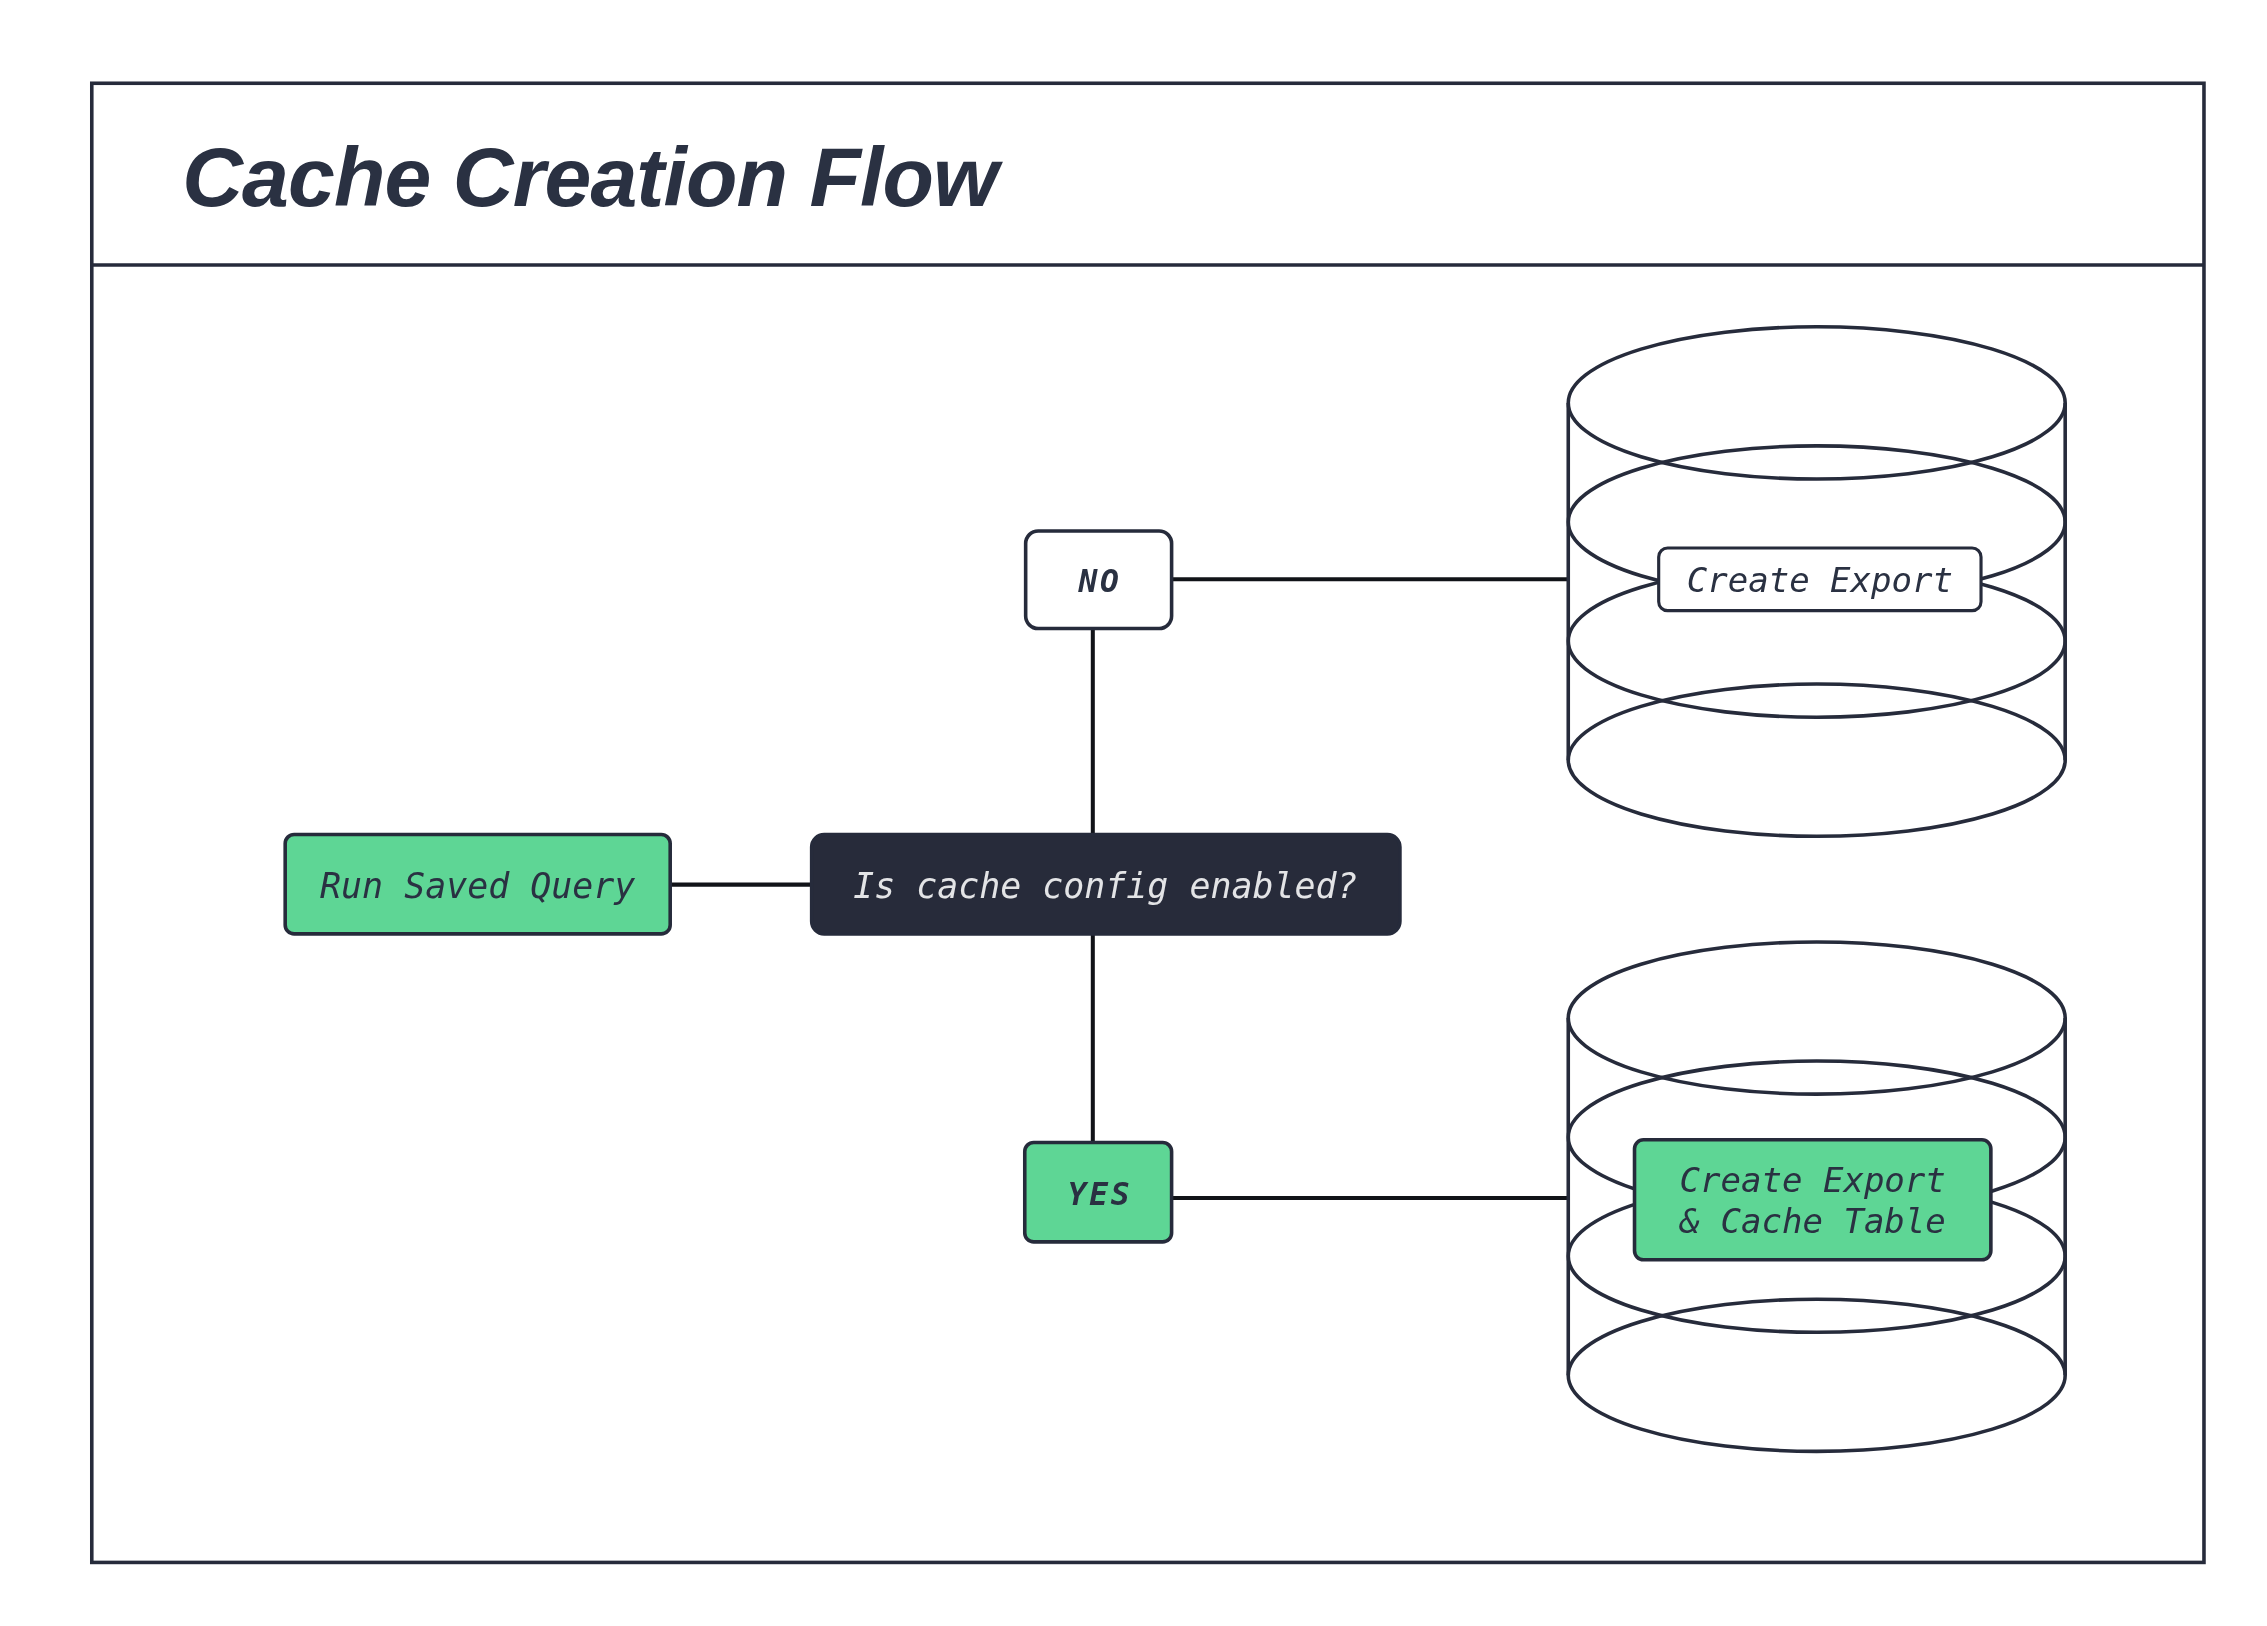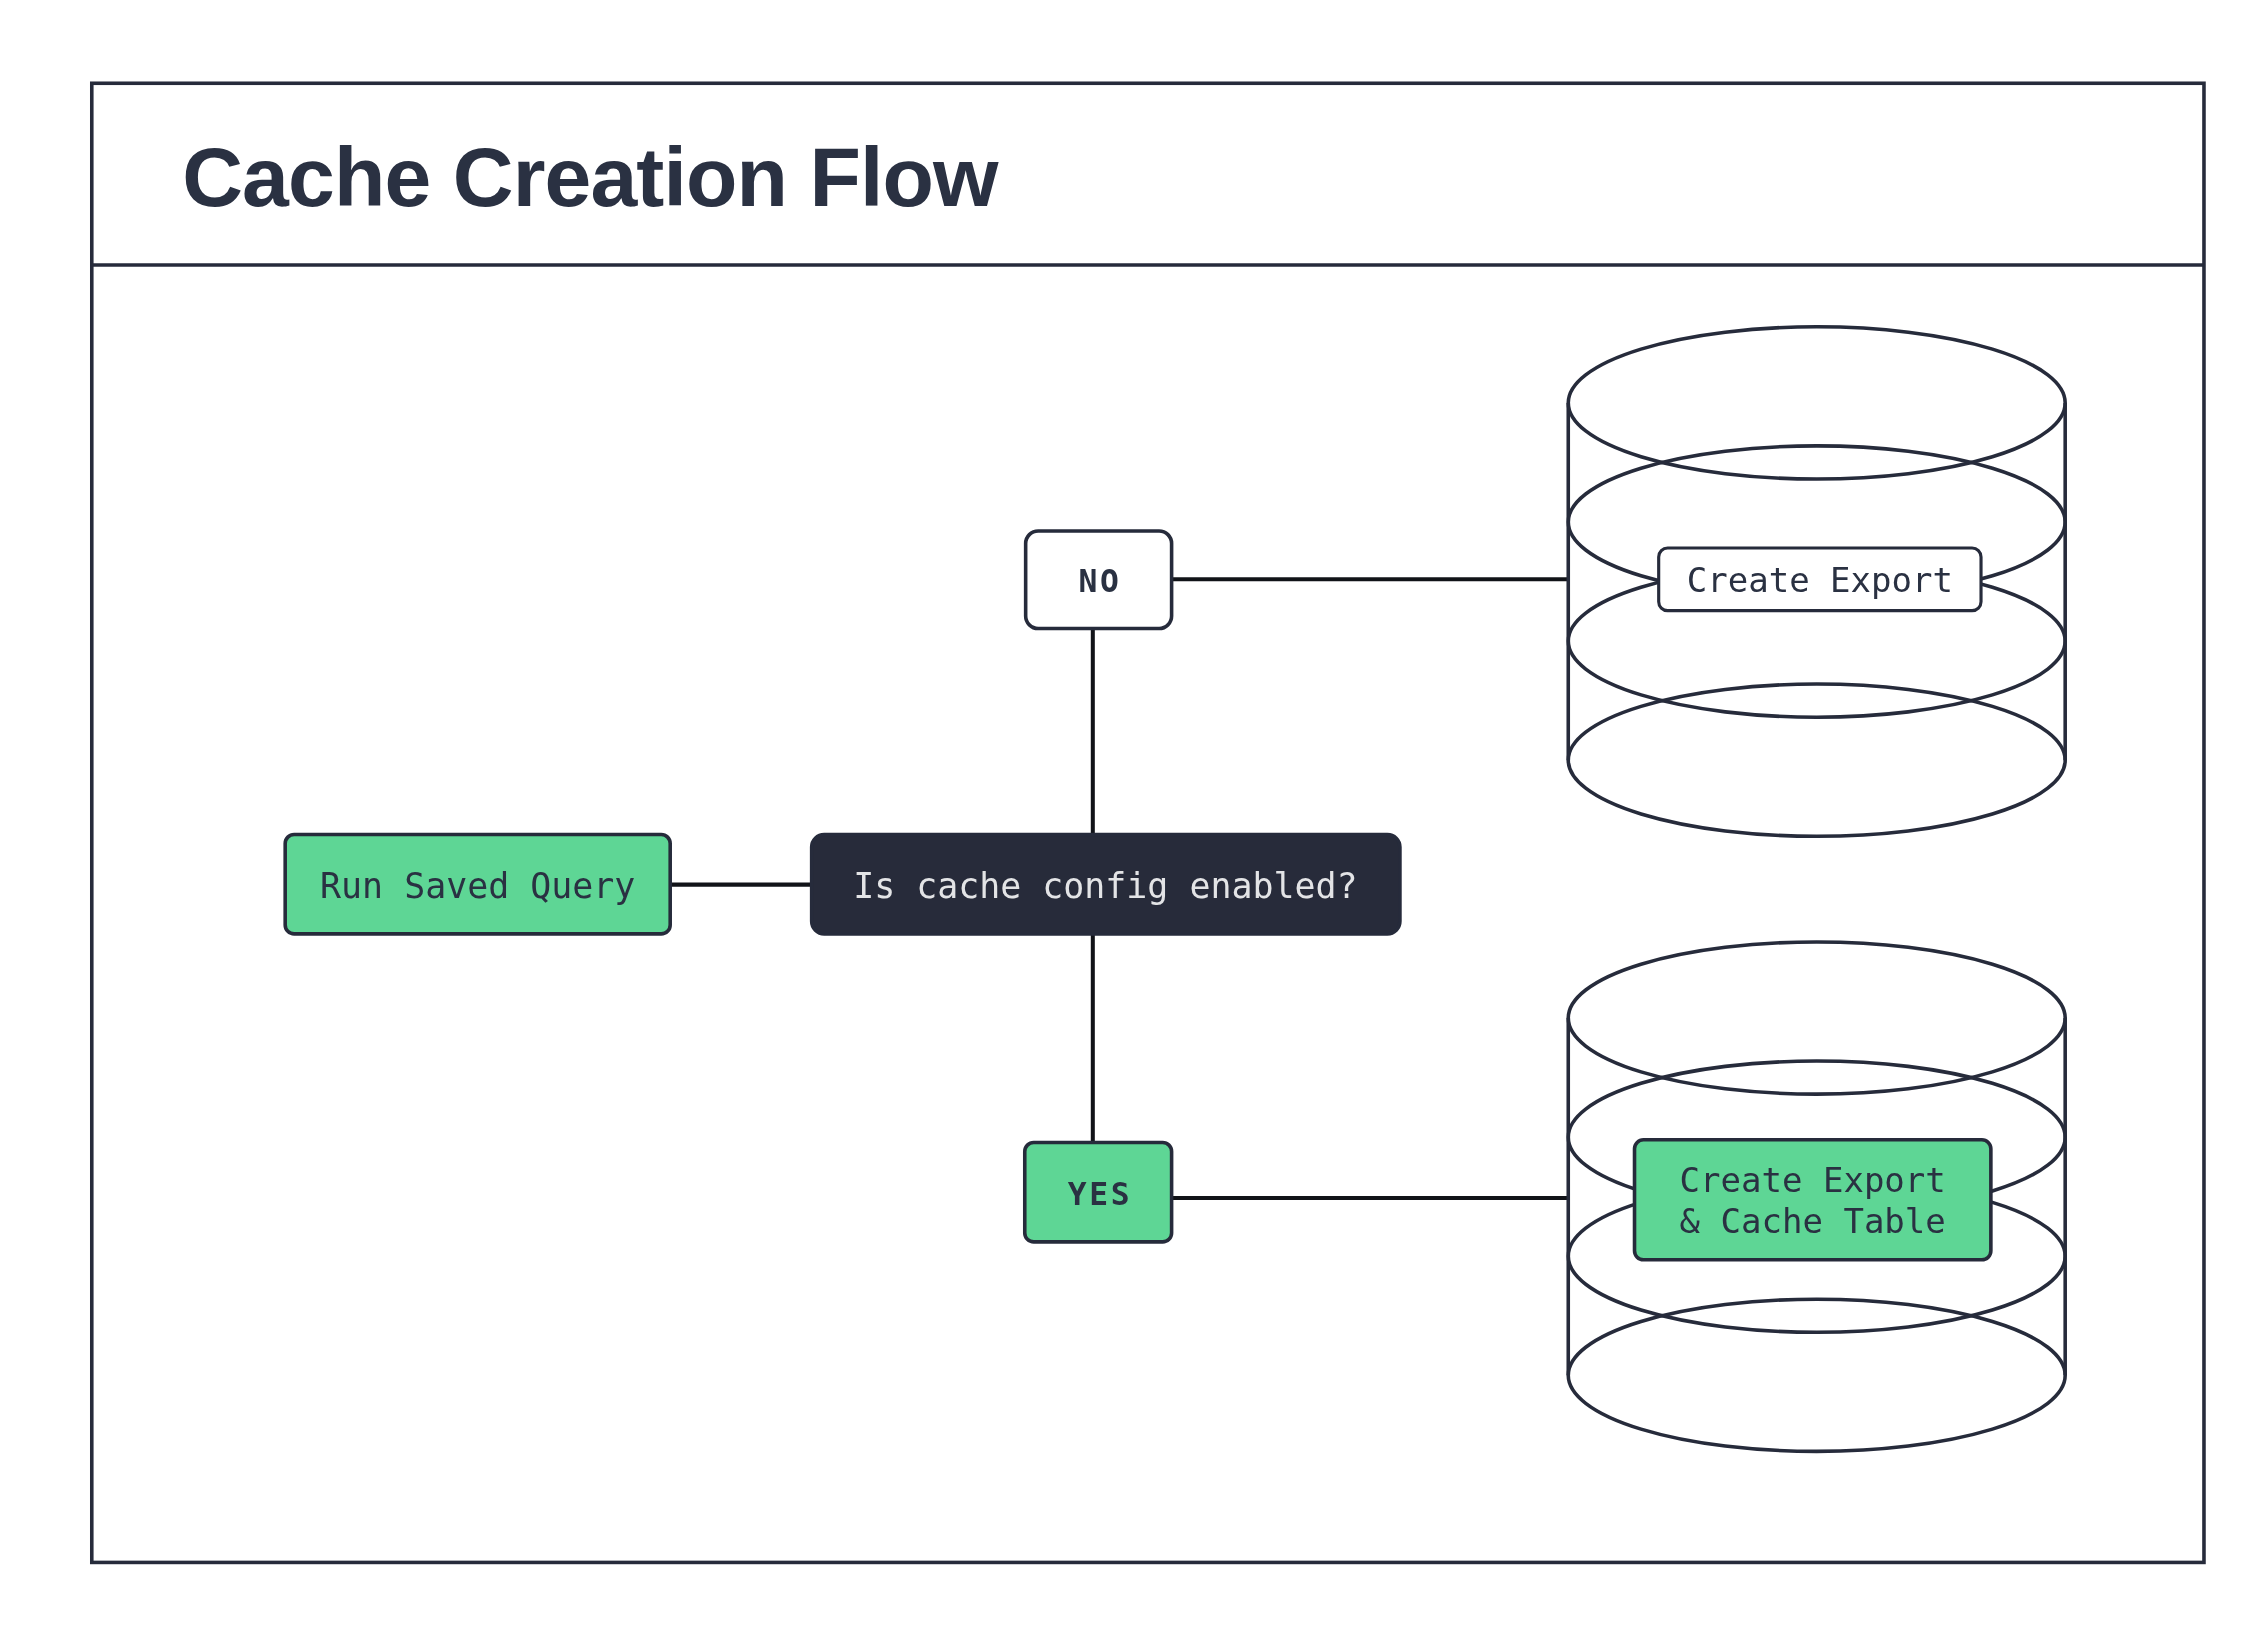--- a/index.html
+++ b/index.html
@@ -5,20 +5,21 @@
   html, body {
     margin: 0;
     padding: 0;
     background: #ffffff;
   }
   .canvas {
     position: relative;
     width: 1932px;
     height: 1626px;
     background: #ffffff;
+    font-style: italic;
   }
   svg { display: block; }
 
   
   .frame       { fill: none; stroke: #262b3b; stroke-width: 4; }
   .divider     { stroke: #262b3b; stroke-width: 4; }
   .connector   { stroke: #111318; stroke-width: 4.5; fill: none; }
   .cyl-line    { fill: none; stroke: #262b3b; stroke-width: 4; }
   .node-border { stroke: #262b3b; stroke-width: 4; }
   .white-fill  { fill: #ffffff; }

